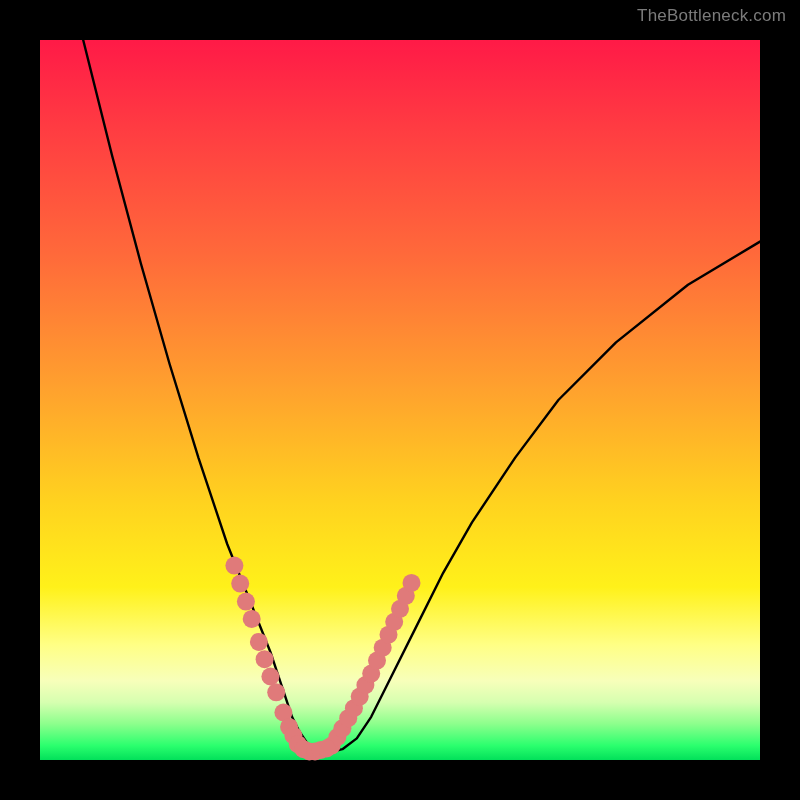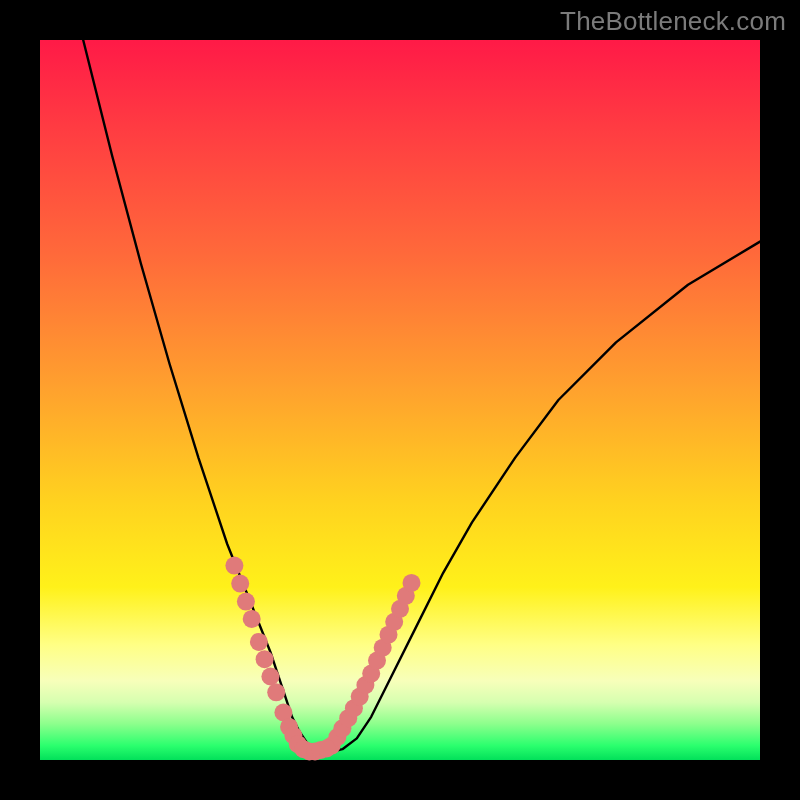--- a/index.html
+++ b/index.html
@@ -40,21 +40,21 @@
       #8cff8c 95%,
       #2bff6e 98%,
       #02e05a 100%
     );
   }
   .watermark {
     position: absolute;
     top: 6px;
     right: 14px;
     color: #7b7b7b;
-    font-size: 26px;
+    font-size: 17px;
     letter-spacing: 0.2px;
     user-select: none;
   }
   svg.curve {
     position: absolute;
     left: 0;
     top: 0;
     width: 720px;
     height: 720px;
     overflow: visible;

